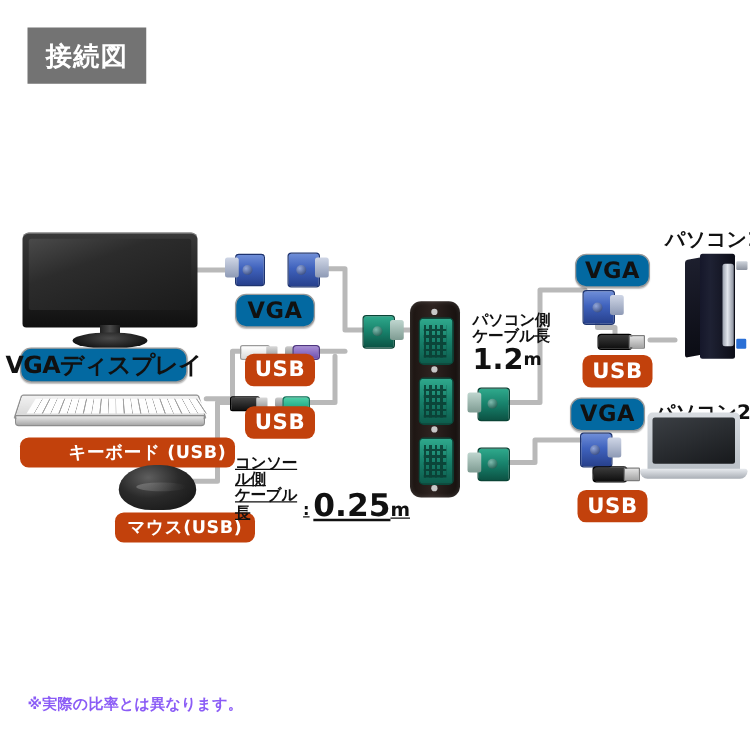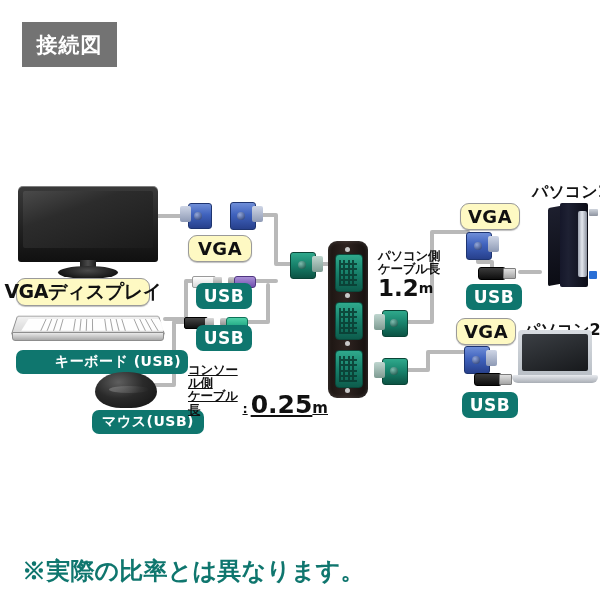--- a/index.html
+++ b/index.html
@@ -13,30 +13,30 @@
   
   .header-badge{
     position:absolute;left:22px;top:22px;width:95px;height:45px;
     background:#737373;color:#ffffff;
     display:flex;align-items:center;justify-content:center;
     font-size:21px;font-weight:700;letter-spacing:1px;
   }
 
   
   .pill{
-    position:absolute;background:#fef9c3;border:1.6px solid #9a9a9a;
+    position:absolute;background:#0369a1;border:1.6px solid #9a9a9a;
     border-radius:9px;color:#111;font-weight:700;
     display:flex;align-items:center;justify-content:center;
     box-shadow:0 1px 1px rgba(0,0,0,.25);
     white-space:nowrap;
   }
   .pill-vga{font-size:18px;letter-spacing:.5px;}
   .pill-disp{font-size:19px;letter-spacing:-.5px;}
   .badge-red{
-    position:absolute;background:#0f766e;color:#ffffff;border-radius:7px;
+    position:absolute;background:#c2410c;color:#ffffff;border-radius:7px;
     display:flex;align-items:center;justify-content:center;
     font-weight:700;white-space:nowrap;letter-spacing:.5px;
   }
   .plain-label{
     position:absolute;color:#111;font-weight:700;white-space:nowrap;
   }
   svg.wires{position:absolute;left:0;top:0;width:600px;height:600px;pointer-events:none;}
 
   
   .monitor{position:absolute;left:18px;top:186px;width:140px;height:92px;}
@@ -230,21 +230,21 @@
   .console-len .stack{display:flex;flex-direction:column;}
   .console-len .len-val{font-size:25px;margin-left:2px;}
   .console-len .unit{font-size:15px;font-weight:700;}
 
   .pc-len{left:378px;top:249px;width:92px;}
   .pc-len .len-val{font-size:23px;margin-top:1px;}
   .pc-len .unit{font-size:14px;font-weight:700;}
 
   .note{
     position:absolute;left:22px;top:555px;
-    color:#0f766e;font-size:24px;font-weight:700;letter-spacing:.2px;font-family:Liberation Serif, serif;
+    color:#8b5cf6;font-size:12px;font-weight:700;letter-spacing:.2px;
   }
   .pcname{font-size:16px;font-weight:700;color:#111;}
 </style>
 </head>
 <body>
 
 <div id="stage">
 
   <div class="header-badge">接続図</div>
 

